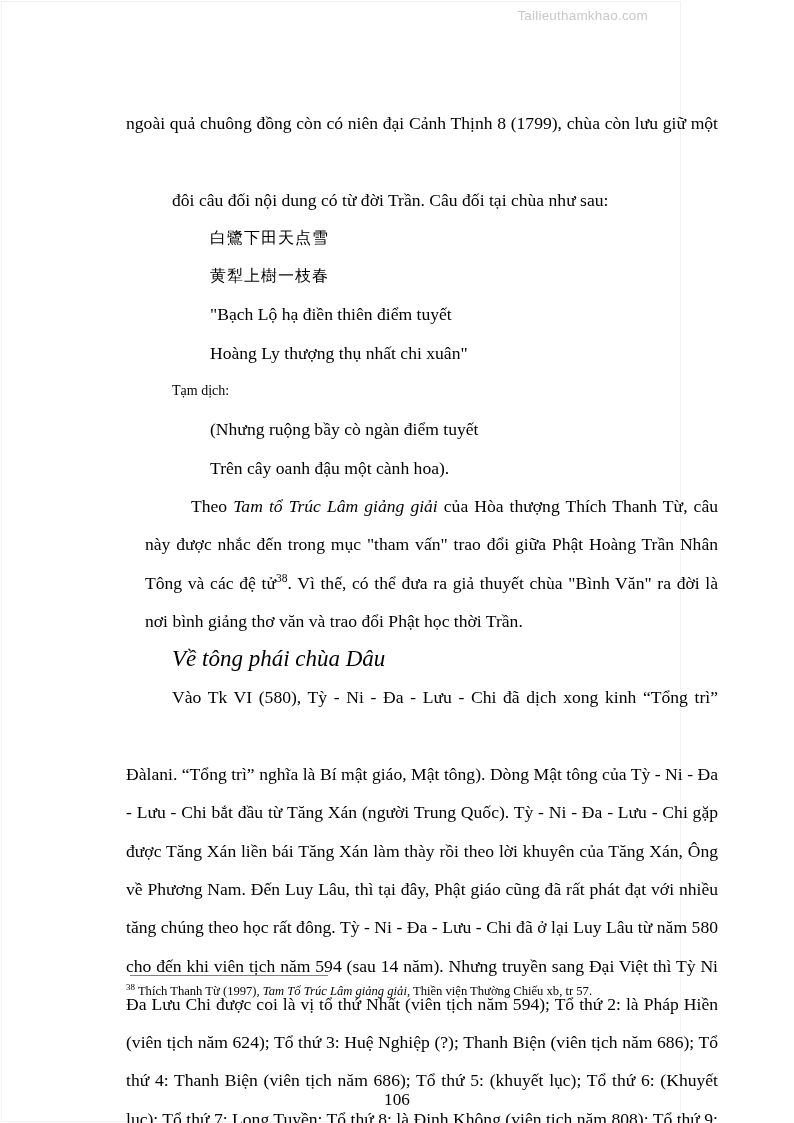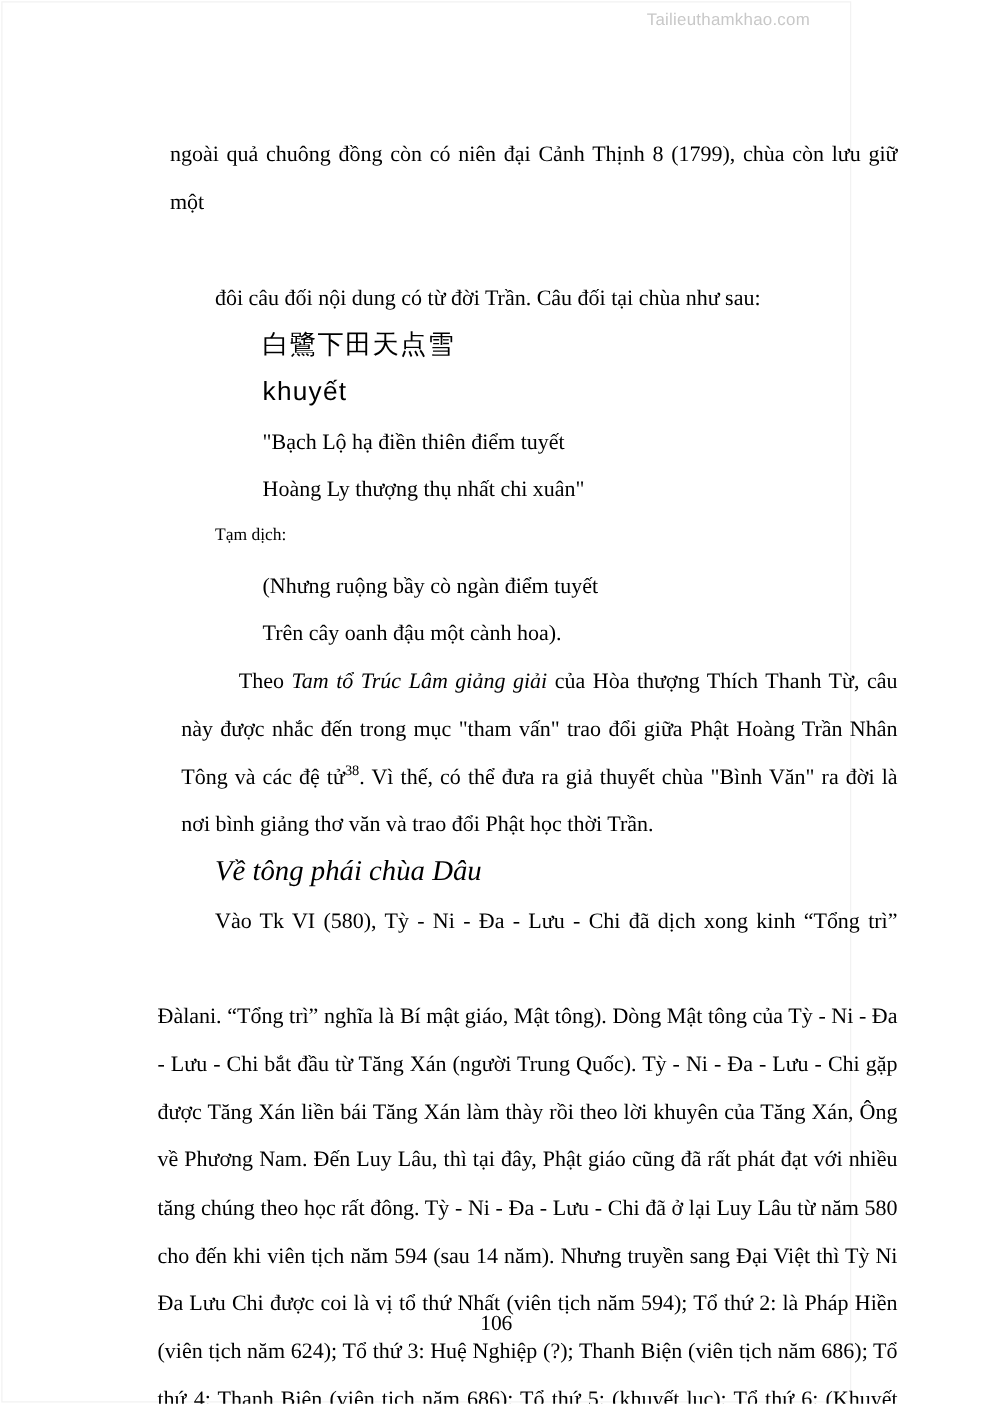--- a/index.html
+++ b/index.html
@@ -71,24 +71,24 @@
   .para {
     text-indent: 0;
   }
 
   .indent-first {
     text-indent: 46px;
     margin-left: 19px;
   }
 
   .hanzi {
-    font-size: 21px;
+    font-size: 16px;
     line-height: 38.3px;
     padding-left: 84px;
-    font-family: Liberation Sans, sans-serif;
+    font-family: Liberation Serif, serif;
     letter-spacing: 1px;
   }
 
   .quote-line {
     font-size: 17.6px;
     line-height: 38.3px;
     padding-left: 84px;
   }
 
   .tamdich {
@@ -145,43 +145,43 @@
 
   .footnote-text sup {
     font-size: 9px;
     vertical-align: super;
     line-height: 0;
   }
 
   .page-number {
     position: absolute;
     left: 0;
-    top: 1049px;
+    top: 1090px;
     width: 794px;
     text-align: center;
     font-size: 17.2px;
   }
 </style>
 </head>
 <body>
 
 <div class="page">
   <div class="page-border"></div>
 
   <div class="watermark">Tailieuthamkhao.com</div>
 
   <div class="content">
 
     <p class="body-text para">
-      <span class="justify-stretch" style="display:block;margin-left:10px;">ngoài quả chuông đồng còn có niên đại Cảnh Thịnh 8 (1799), chùa còn lưu giữ một</span>
+      <span class="justify-stretch" style="display:block;">ngoài quả chuông đồng còn có niên đại Cảnh Thịnh 8 (1799), chùa còn lưu giữ một</span>
       <span style="display:block;margin-left:46px;">đôi câu đối nội dung có từ đời Trần. Câu đối tại chùa như sau:</span>
     </p>
 
     <div class="hanzi">白鷺下田天点雪</div>
-    <div class="hanzi">khuyết</div>
+    <div class="hanzi">黄犁上樹一枝春</div>
 
     <div class="quote-line">"Bạch Lộ hạ điền thiên điểm tuyết</div>
     <div class="quote-line">Hoàng Ly thượng thụ nhất chi xuân"</div>
 
     <div class="tamdich">Tạm dịch:</div>
 
     <div class="quote-line">(Nhưng ruộng bầy cò ngàn điểm tuyết</div>
     <div class="quote-line">Trên cây oanh đậu một cành hoa).</div>
 
     <p class="body-text indent-first">
@@ -190,16 +190,22 @@
 
     <p class="heading-italic">Về tông phái chùa Dâu</p>
 
 
     <p class="body-text">
       <span style="display:block; text-indent:46px; text-align:justify;" class="justify-stretch">Vào Tk VI (580), Tỳ - Ni - Đa - Lưu - Chi đã dịch xong kinh “Tổng trì”</span><span>Đàlani. “Tổng trì” nghĩa là Bí mật giáo, Mật tông). Dòng Mật tông của Tỳ - Ni - Đa - Lưu - Chi bắt đầu từ Tăng Xán (người Trung Quốc). Tỳ  - Ni - Đa - Lưu - Chi gặp được Tăng Xán liền bái Tăng Xán làm thày rồi theo lời khuyên của Tăng Xán, Ông về Phương Nam. Đến Luy Lâu, thì tại đây, Phật giáo cũng đã rất phát đạt với nhiều tăng chúng theo học rất đông. Tỳ - Ni - Đa - Lưu - Chi đã ở lại Luy Lâu từ năm 580 cho đến khi viên tịch năm 594 (sau 14 năm). Nhưng truyền sang Đại Việt thì Tỳ Ni Đa Lưu Chi được coi là vị tổ thứ Nhất (viên tịch năm 594); Tổ thứ 2: là Pháp Hiền (viên tịch năm  624); Tổ thứ 3: Huệ Nghiệp (?); Thanh Biện (viên tịch năm 686); Tổ thứ 4: Thanh Biện (viên tịch năm 686); Tổ thứ 5: (khuyết lục); Tổ thứ 6: (Khuyết lục); Tổ thứ 7: Long Tuyền; Tổ thứ 8: là Định Không (viên tịch năm 808); Tổ thứ 9: là Thông Bộ; Tổ thứ 10: là La Quý An (viên tịch năm 936) Đỗ Pháp Thuận (viên</span>
     </p>
 
   </div>
 
+  <div class="footnote-zone">
+    <div class="footnote-sep"></div>
+    <div class="footnote-text">
+      <sup>38</sup><span> Thích Thanh Từ (1997), </span><em>Tam Tổ Trúc Lâm giảng giải</em><span>, Thiền viện Thường Chiếu xb, tr 57.</span>
+    </div>
+  </div>
 
   <div class="page-number">106</div>
 
 </div>
 
 </body></html>

